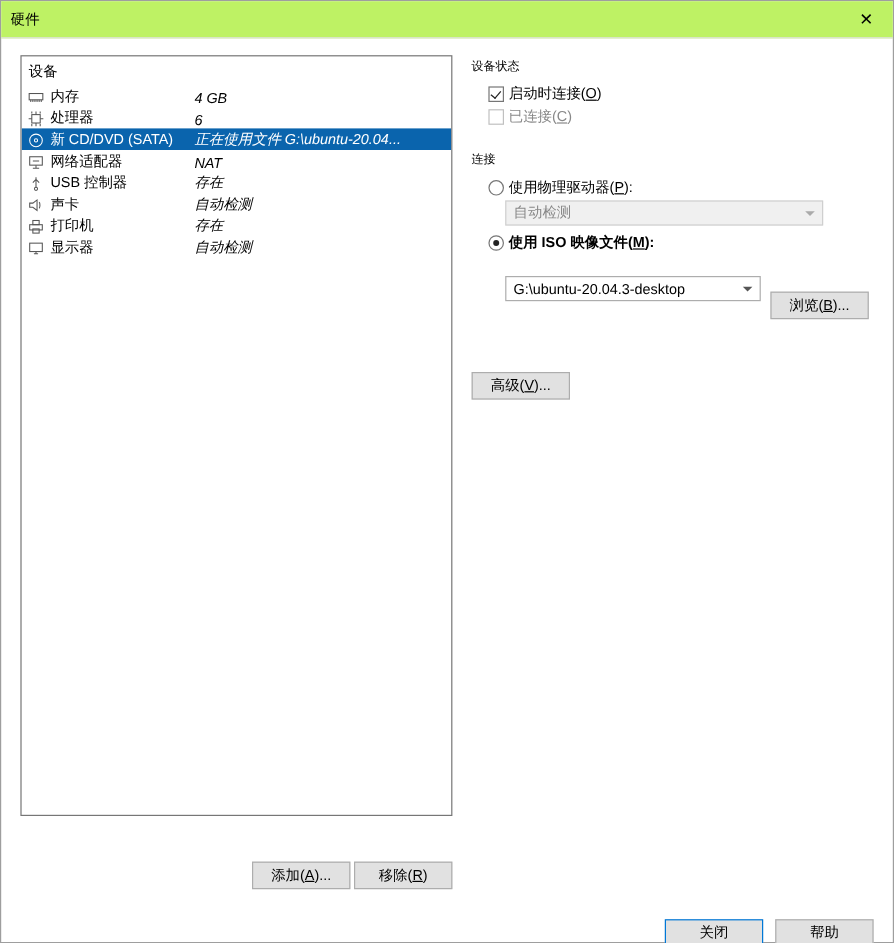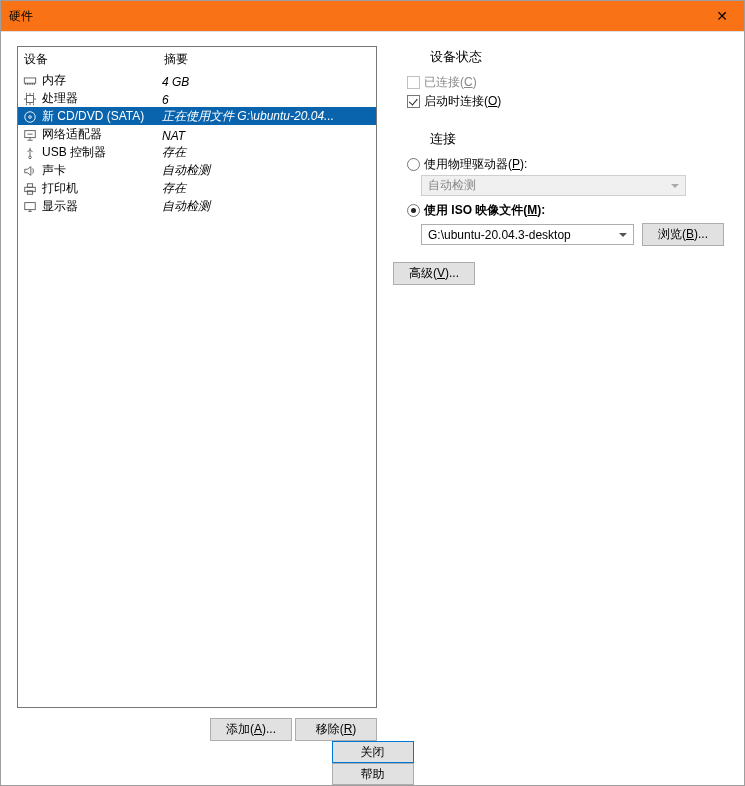--- a/index.html
+++ b/index.html
@@ -17,21 +17,21 @@
     box-sizing: border-box;
     display: flex;
     flex-direction: column;
     position: relative;
   }
   .titlebar {
     height: 30px;
     display: flex;
     align-items: center;
     padding: 0 8px;
-    background: #f97316;
+    background: #bef264;
     border-bottom: 1px solid #e0e0e0;
   }
   .titlebar .title-text {
     flex: 1;
     font-size: 12px;
   }
   .titlebar .close {
     width: 28px;
     text-align: center;
     cursor: pointer;
@@ -111,38 +111,38 @@
   }
   .btn {
     min-width: 82px;
     height: 23px;
     background: #e1e1e1;
     border: 1px solid #adadad;
     font-size: 12px;
     padding: 0 10px;
     cursor: pointer;
     font-family: inherit;
+    margin-top: 28px;
   }
   .btn.primary {
     border-color: #0078d7;
   }
 
   .right-pane {
     flex: 1;
     display: flex;
     flex-direction: column;
     gap: 4px;
     padding-right: 4px;
   }
   .section-label {
-    font-size: 13px;
+    font-size: 10px;
     margin-top: 2px;
     margin-bottom: 2px;
     color: #000;
-    margin-left: 37px;
   }
   .indent {
     padding-left: 14px;
   }
   .row {
     display: flex;
     align-items: center;
     gap: 4px;
     margin: 2px 0;
   }
@@ -216,44 +216,43 @@
   .select.disabled::after { border-top-color: #aaa; }
   .iso-row { display: flex; gap: 8px; align-items: center; margin-top: 4px; }
   .iso-select { width: 213px; }
   .adv-row { display: flex; margin-top: 12px; }
 
   .footer {
     height: 44px;
     display: flex;
     align-items: center;
     justify-content: flex-end;
+    gap: 10px;
     padding: 0 16px;
     box-sizing: border-box;
-    flex-direction: column;
   }
 
   .underline { text-decoration: underline; }
 </style>
 </head>
 <body>
 
 <div class="dialog">
 
   <div class="titlebar">
     <span class="title-text">硬件</span>
     <span class="close">✕</span>
   </div>
 
   <div class="body-area">
 
     <div class="hw-list-wrap">
       <div class="hw-list">
         <div class="hw-header">
           <span class="col-device">设备</span>
-          <span class="col-summary">摘要</span>
         </div>
         <div class="hw-rows" id="hw-rows">
             <div class="hw-row">
               <span class="icon">
                 <svg viewBox="0 0 16 16">
                   <rect x="1.5" y="4.5" width="13" height="6" stroke-width="1"></rect>
                   <path d="M3 10.5v2 M5 10.5v2 M7 10.5v2 M9 10.5v2 M11 10.5v2 M13 10.5v2" stroke-width="1"></path>
                 </svg>
               </span>
               <span class="dev-label">内存</span>
@@ -341,29 +340,29 @@
           <span>移除(</span><span class="underline">R</span><span>)</span>
         </button>
       </div>
     </div>
 
     <div class="right-pane">
 
       <div class="section-label">设备状态</div>
       <div class="indent">
         <div class="row">
+          <span class="checkbox checked"></span>
+          <span>
+            <span>启动时连接(</span><span class="underline">O</span><span>)</span>
+          </span>
+        </div>
+        <div class="row">
           <span class="checkbox disabled"></span>
           <span class="label-disabled">
             <span>已连接(</span><span class="underline">C</span><span>)</span>
-          </span>
-        </div>
-        <div class="row">
-          <span class="checkbox checked"></span>
-          <span>
-            <span>启动时连接(</span><span class="underline">O</span><span>)</span>
           </span>
         </div>
       </div>
 
       <div class="section-label" style="margin-top:14px;">连接</div>
       <div class="indent">
         <div class="row">
           <span class="radio"></span>
           <span>
             <span>使用物理驱动器(</span><span class="underline">P</span><span>):</span>

